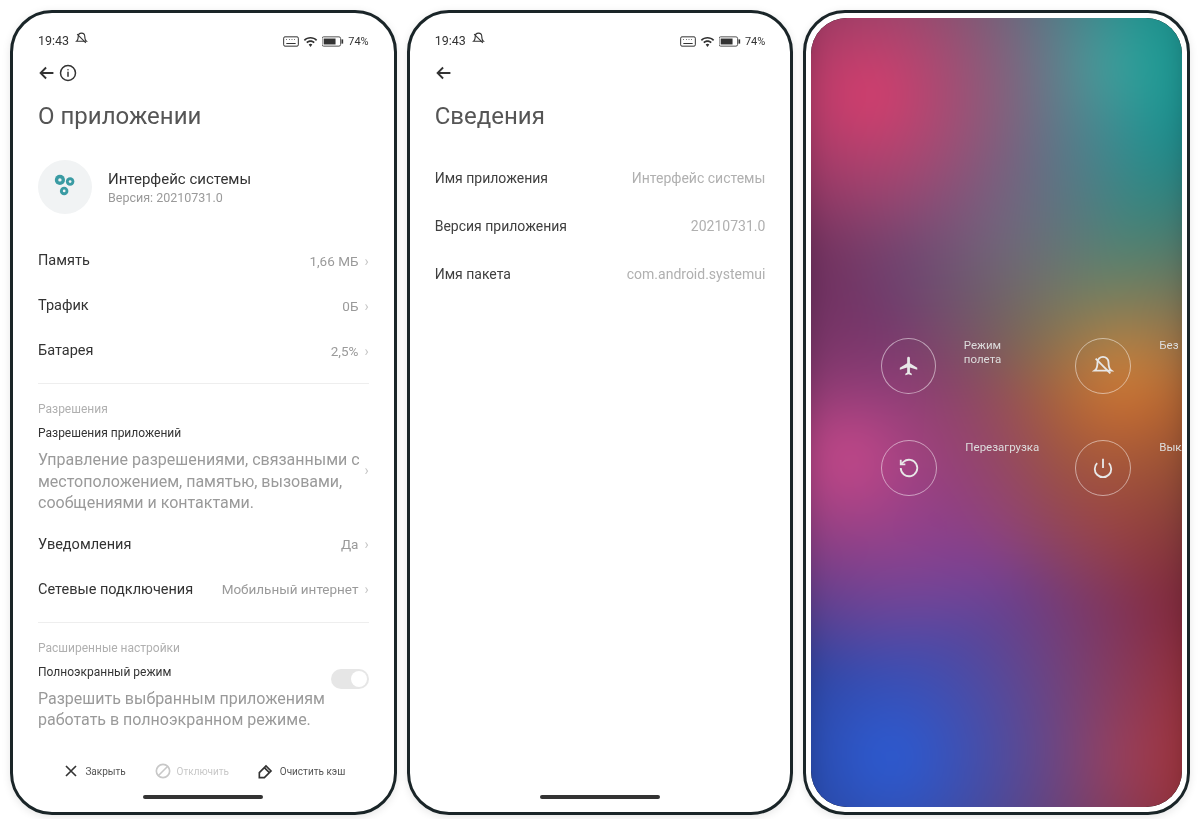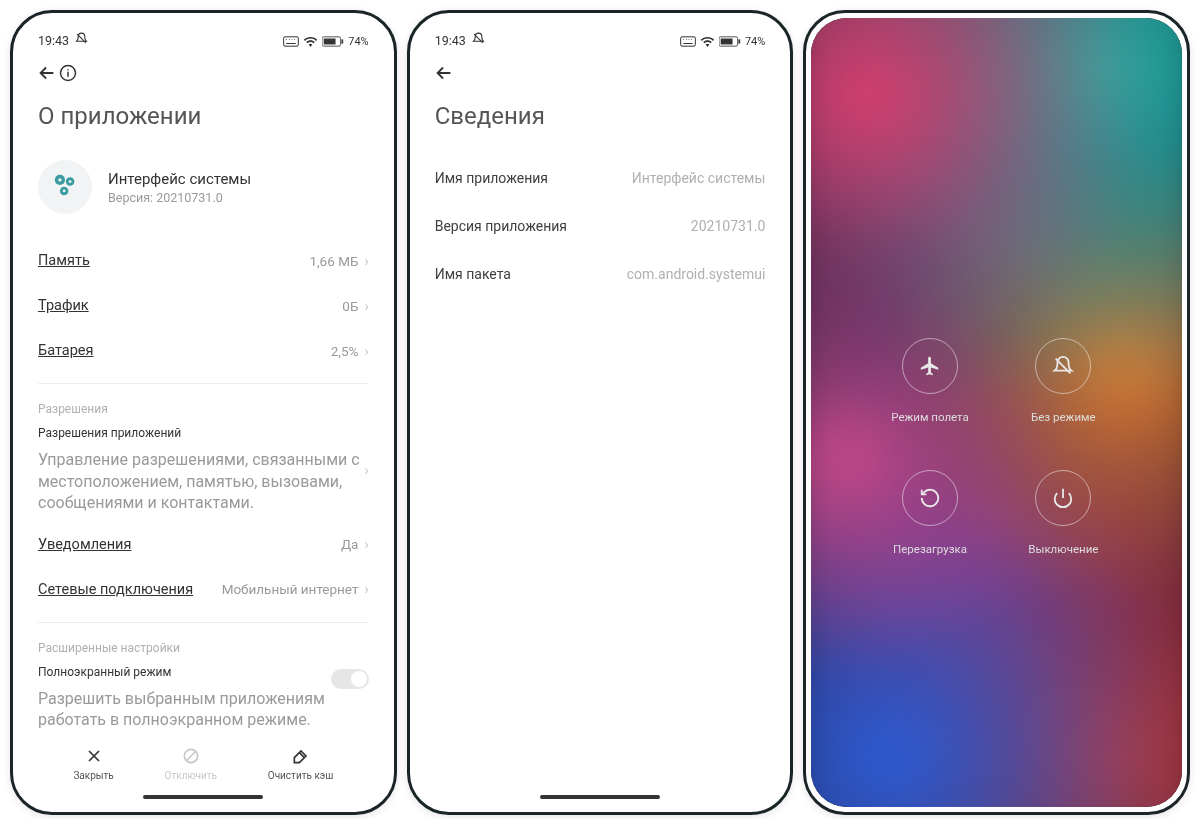--- a/index.html
+++ b/index.html
@@ -66,21 +66,21 @@
   .gear { color: #3a9ba3; font-size: 22px; position: relative; }
   .app-name { font-size: 15px; color: #333; }
   .app-version { font-size: 12.5px; color: #9a9a9a; margin-top: 2px; }
   .row {
     display: flex;
     align-items: center;
     padding: 14px 20px;
     font-size: 14.5px;
     color: #333;
   }
-  .row .label { flex: 1; text-decoration: underline; }
+  .row .label { flex: 1; }
   .row .value { color: #9a9a9a; font-size: 13.5px; margin-right: 6px; }
   .chev { color: #c7c7c7; font-size: 14px; }
   .divider { height: 1px; background: #eee; margin: 10px 20px; }
   .section-label { font-size: 12px; color: #b0b0b0; padding: 8px 20px 2px; }
   .row-block { padding: 8px 20px; display: flex; align-items: flex-start; }
   .row-block .txt { flex: 1; }
   .row-block .title { font-size: 12px; color: #333; }
   .row-block .sub { font-size: 16px; color: #9a9a9a; margin-top: 9px; line-height: 1.35; }
   .toggle {
     width: 38px; height: 20px; border-radius: 12px;
@@ -88,21 +88,21 @@
   }
   .toggle::after {
     content: ''; position: absolute; right: 2px; top: 2px;
     width: 16px; height: 16px; border-radius: 50%; background: #fff;
   }
   .bottom-actions {
     position: absolute; bottom: 0; left: 0; right: 0;
     display: flex; justify-content: space-around;
     padding: 10px 30px 26px; background: #fff;
   }
-  .action { display: flex; flex-direction: column; align-items: center; gap: 4px; font-size: 10px; color: #555; }
+  .action { display: flex; flex-direction: row; align-items: center; gap: 4px; font-size: 10px; color: #555; }
   .action.disabled { color: #c8c8c8; }
   .action svg { width: 20px; height: 20px; }
   .nav-bar {
     position: absolute; bottom: 8px; left: 50%; transform: translateX(-50%);
     width: 120px; height: 4px; background: #333; border-radius: 3px;
   }
   
   .info-row { display: flex; padding: 16px 20px; font-size: 14px; }
   .info-row .k { color: #404040; flex: 1; }
   .info-row .v { color: #b0b0b0; text-align: right; }
@@ -122,21 +122,21 @@
       #1a1530;
     filter: blur(18px);
     transform: scale(1.15);
   }
   .power-grid {
     position: absolute; left: 0; right: 0; top: 320px;
     display: grid; grid-template-columns: 1fr 1fr; grid-template-rows: auto auto;
     row-gap: 46px; column-gap: 36px;
     padding: 0 70px;
   }
-  .pbtn { display: flex; flex-direction: column; align-items: center; gap: 16px; }
+  .pbtn { display: flex; flex-direction: row; gap: 28px; }
   .pcircle {
     width: 54px; height: 54px; border-radius: 50%;
     border: 1.5px solid rgba(255,255,255,.5);
     display: flex; align-items: center; justify-content: center;
     color: #e8e8e8;
   }
   .pcircle svg { width: 22px; height: 22px; }
   .plabel { color: #ddd; font-size: 11.5px; }
   .scroll-content { position: absolute; inset: 0; overflow: hidden; }
 </style>

